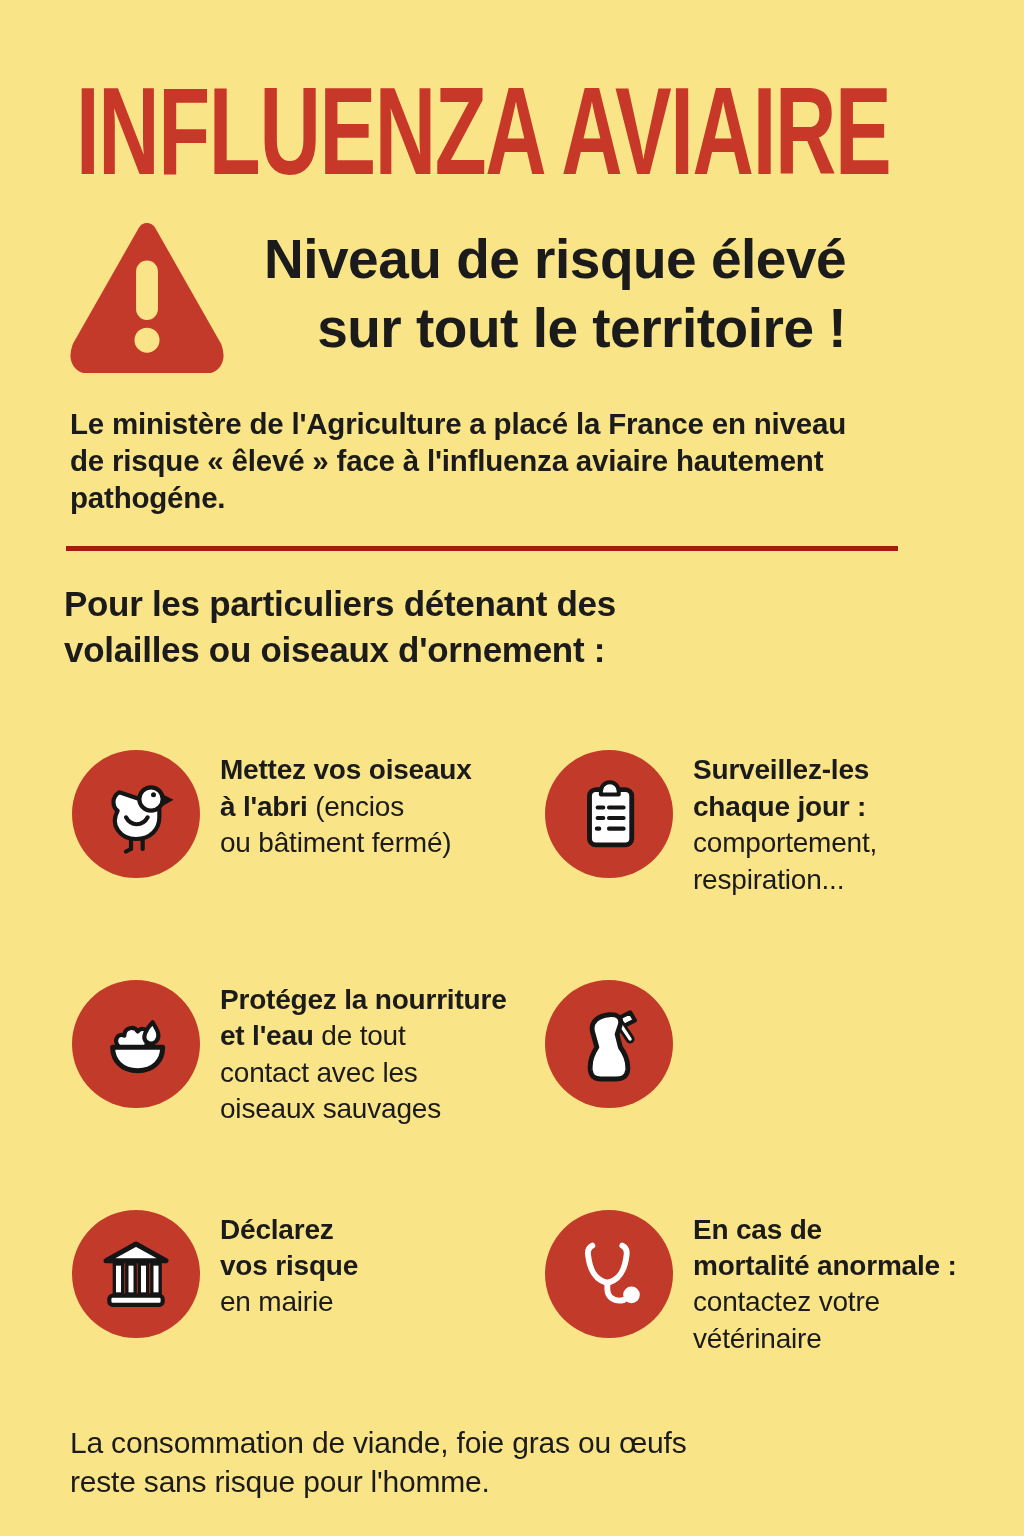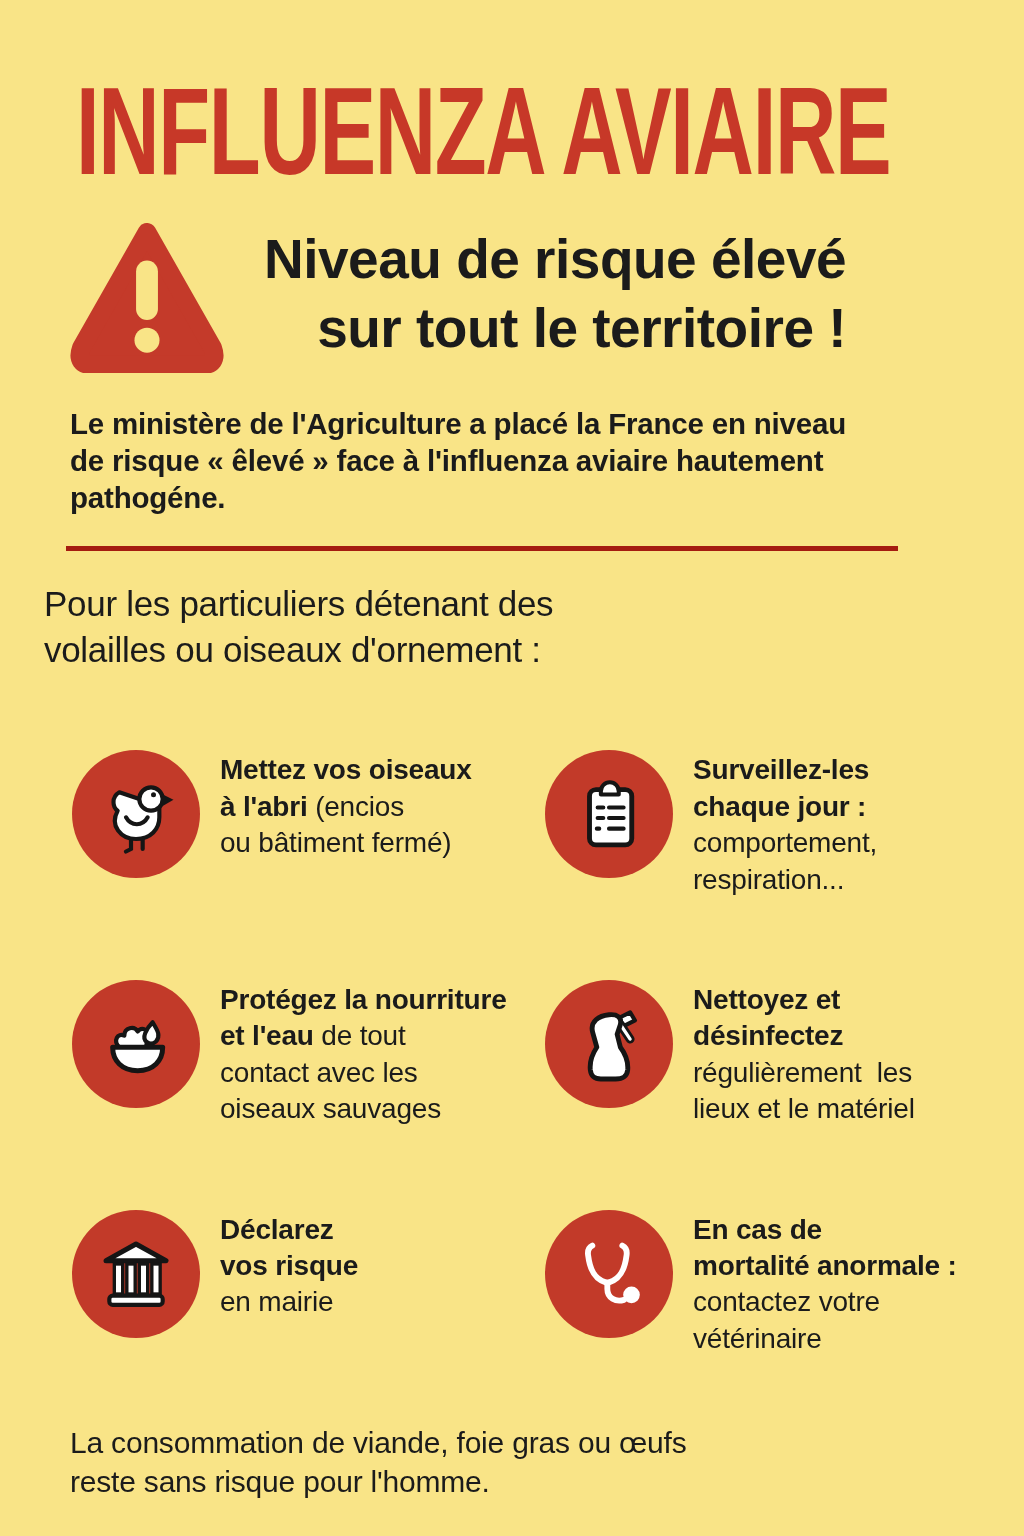--- a/index.html
+++ b/index.html
@@ -19,21 +19,21 @@
   .alert-text{
     font-size:55px;font-weight:bold;line-height:1.26;letter-spacing:-0.5px;
     margin-top:2px;white-space:pre-line;text-align:right;
   }
   .intro{
     margin:32px 60px 0 70px;font-size:29.5px;font-weight:bold;line-height:1.26;
     white-space:pre-line;letter-spacing:-0.2px;
   }
   .divider{border:none;height:5px;background:#A51C10;margin:30px 66px 0 66px;}
   .section-heading{
-    margin:30px 0 0 44px;font-size:35px;font-weight:normal;line-height:1.3;
+    margin:30px 0 0 64px;font-size:35px;font-weight:bold;line-height:1.3;
     white-space:pre-line;letter-spacing:-0.3px;
   }
   .grid{margin:38px 0 0 72px;display:grid;grid-template-columns:473px 1fr;}
   .item{display:flex;align-items:flex-start;margin-bottom:42px;margin-top:40px;}
   .circle{
     flex:0 0 128px;width:128px;height:128px;border-radius:50%;
     background:#C23A29;display:flex;align-items:center;justify-content:center;
   }
   .item-text{
     margin:0 0 0 20px;padding-top:2px;font-size:28px;line-height:1.3;
@@ -127,24 +127,20 @@
 
     <div class="item">
       <div class="circle">
         <svg width="78" height="78" viewBox="0 0 96 96">
           <polygon points="60,16 74,9 80,19 66,26" fill="#fff" stroke="#151515" stroke-width="5" stroke-linejoin="round"></polygon>
           <path d="M62 24 L74 42" stroke="#151515" stroke-width="11" stroke-linecap="round"></path>
           <path d="M62 24 L74 42" stroke="#fff" stroke-width="4" stroke-linecap="round"></path>
           <path d="M28 34 C24 20 36 13 48 12 C58 11 64 15 62 24 L58 36 L62 52 C68 60 72 68 71 80 C70 89 64 91 56 91 L38 91 C30 91 26 88 25 80 C24 70 27 61 33 52 Z" fill="#fff" stroke="#151515" stroke-width="6" stroke-linejoin="round"></path>
         </svg>
       </div>
-      <p class="item-text"><b>Nettoyez et
-désinfectez</b><span>
-régulièrement&nbsp; les
-lieux et le matériel</span></p>
     </div>
 
     <div class="item">
       <div class="circle">
         <svg width="80" height="80" viewBox="0 0 96 96">
           <path d="M48 12 L84 32 L12 32 Z" fill="#fff" stroke="#151515" stroke-width="6" stroke-linejoin="round"></path>
           <rect x="22" y="36" width="10" height="36" fill="#fff" stroke="#151515" stroke-width="4"></rect>
           <rect x="37" y="36" width="10" height="36" fill="#fff" stroke="#151515" stroke-width="4"></rect>
           <rect x="52" y="36" width="10" height="36" fill="#fff" stroke="#151515" stroke-width="4"></rect>
           <rect x="67" y="36" width="10" height="36" fill="#fff" stroke="#151515" stroke-width="4"></rect>

